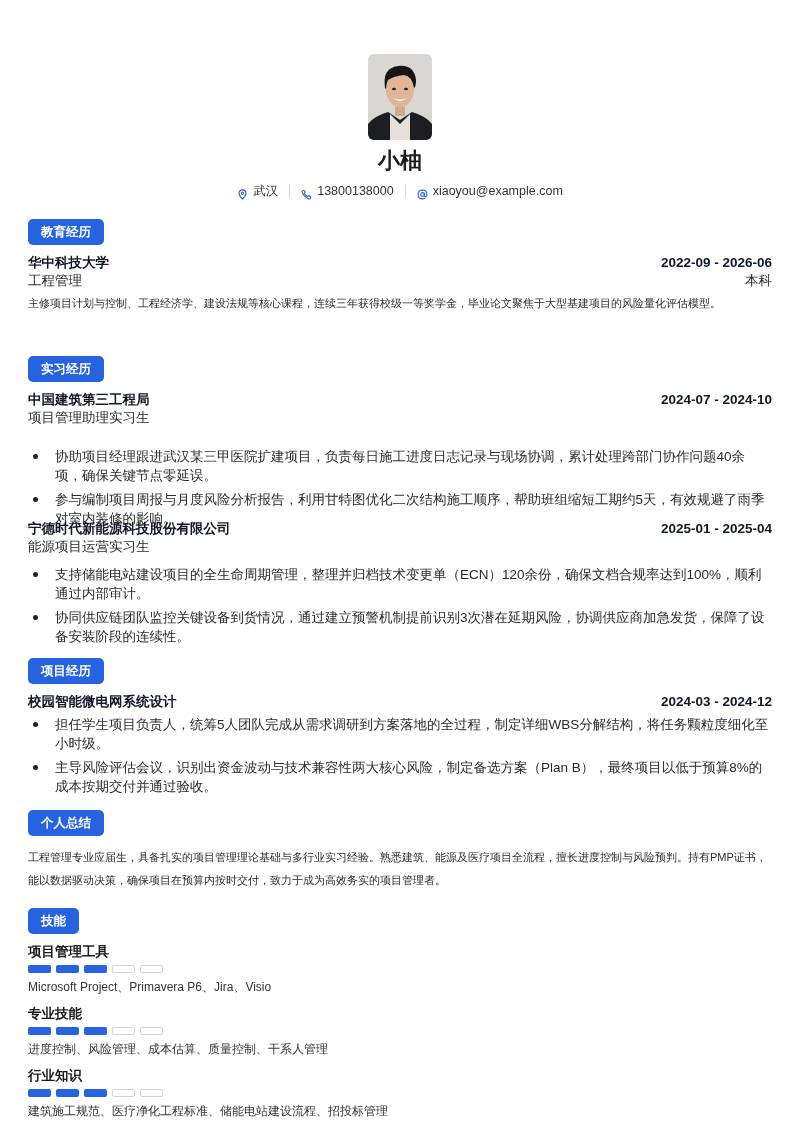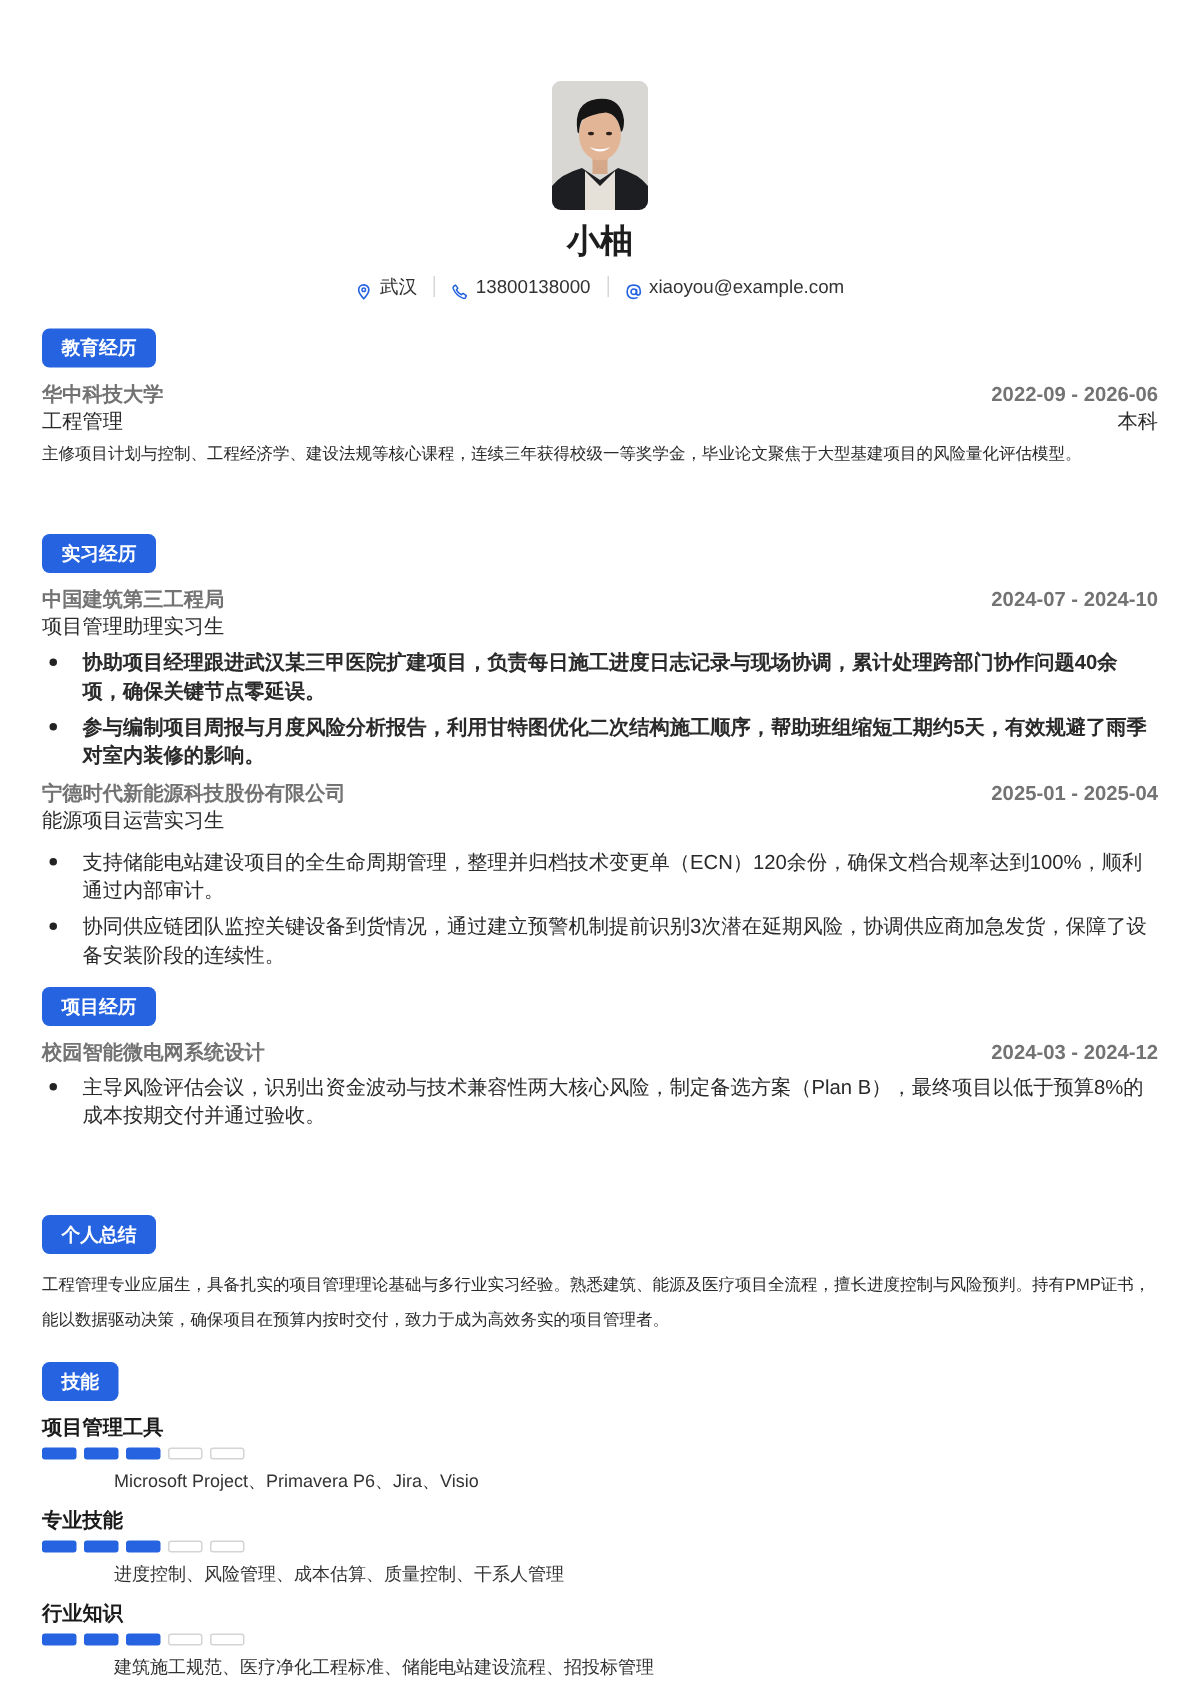--- a/index.html
+++ b/index.html
@@ -34,41 +34,41 @@
     .cicon { width: 11px; height: 11px; display: inline-block; }
 
     
     .badge {
       position: absolute; left: 0;
       display: inline-block; height: 26px; line-height: 26px;
       padding: 0 13px; background: #2563e0; color: #ffffff;
       border-radius: 5px; font-size: 12.5px; font-weight: bold;
     }
     .row { position: absolute; left: 0; width: 744px; }
-    .row-head { display: flex; justify-content: space-between; font-weight: bold; font-size: 13.5px; color: #737373; }
+    .row-head { display: flex; justify-content: space-between; font-weight: bold; font-size: 13.5px; color: #0f172a; }
     .row-sub { display: flex; justify-content: space-between; font-size: 13.5px; color: #2a2a2a; }
     .para { position: absolute; left: 0; width: 744px; font-size: 11px; line-height: 23px; color: #2a2a2a; }
     ul.bullets { list-style: none; }
     ul.bullets li {
       position: relative; padding-left: 27px; font-size: 13.5px; line-height: 19px;
       color: #2a2a2a; margin-bottom: 5px;
     }
     ul.bullets li::before {
       content: ""; position: absolute; left: 5px; top: 7px; width: 5px; height: 5px;
       border-radius: 50%; background: #222;
     }
 
     
     .skill { position: absolute; left: 0; width: 744px; }
     .skill-title { font-size: 13.5px; font-weight: bold; color: #1b1b1b; line-height: 20px; }
     .bars { display: flex; gap: 5px; margin-top: 3px; height: 8px; }
     .bar { width: 23px; height: 8px; border-radius: 2px; }
     .bar.on { background: #2563e0; }
     .bar.off { background: #ffffff; border: 1px solid #d4d4d4; }
-    .skill-desc { font-size: 12px; color: #333; line-height: 18px; margin-top: 5px; margin-left: 48px; }
+    .skill-desc { font-size: 12px; color: #333; line-height: 18px; margin-top: 5px; }
   </style>
 </head>
 <body>
 
 <div class="page">
 
   <div class="header">
     <div class="photo">
       <svg width="64" height="86" viewBox="0 0 64 86">
         <rect width="64" height="86" fill="#d8d7d3"></rect>
@@ -124,21 +124,21 @@
 
   <div class="badge" style="top:356px;">实习经历</div>
   <div class="row" style="top:390px;">
     <div class="row-head">
       <span>中国建筑第三工程局</span>
       <span>2024-07 - 2024-10</span>
     </div>
     <div class="row-sub" style="margin-top:-2px;">
       <span>项目管理助理实习生</span>
     </div>
-    <ul class="bullets" style="margin-top:4px;font-weight:bold;">
+    <ul class="bullets" style="margin-top:19px;">
       <li>协助项目经理跟进武汉某三甲医院扩建项目，负责每日施工进度日志记录与现场协调，累计处理跨部门协作问题40余项，确保关键节点零延误。</li>
       <li>参与编制项目周报与月度风险分析报告，利用甘特图优化二次结构施工顺序，帮助班组缩短工期约5天，有效规避了雨季对室内装修的影响。</li>
     </ul>
   </div>
 
   <div class="row" style="top:519px;">
     <div class="row-head">
       <span>宁德时代新能源科技股份有限公司</span>
       <span>2025-01 - 2025-04</span>
     </div>
@@ -151,20 +151,21 @@
     </ul>
   </div>
 
   <div class="badge" style="top:658px;">项目经历</div>
   <div class="row" style="top:692px;">
     <div class="row-head">
       <span>校园智能微电网系统设计</span>
       <span>2024-03 - 2024-12</span>
     </div>
     <ul class="bullets" style="margin-top:3px;">
+      <li>担任学生项目负责人，统筹5人团队完成从需求调研到方案落地的全过程，制定详细WBS分解结构，将任务颗粒度细化至小时级。</li>
       <li>主导风险评估会议，识别出资金波动与技术兼容性两大核心风险，制定备选方案（Plan B），最终项目以低于预算8%的成本按期交付并通过验收。</li>
     </ul>
   </div>
 
   <div class="badge" style="top:810px;">个人总结</div>
   <div class="para" style="top:846px;">工程管理专业应届生，具备扎实的项目管理理论基础与多行业实习经验。熟悉建筑、能源及医疗项目全流程，擅长进度控制与风险预判。持有PMP证书，能以数据驱动决策，确保项目在预算内按时交付，致力于成为高效务实的项目管理者。</div>
 
   <div class="badge" style="top:908px;">技能</div>
 
   <div class="skill" style="top:942px;">

